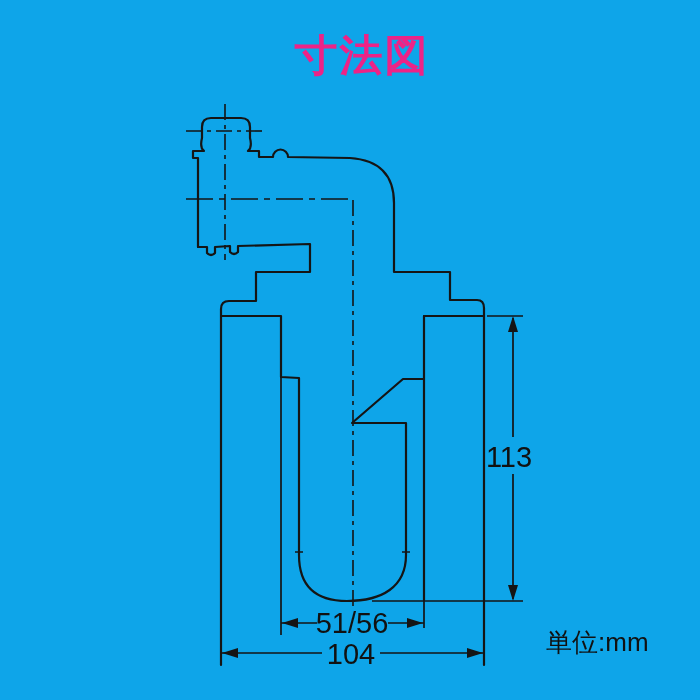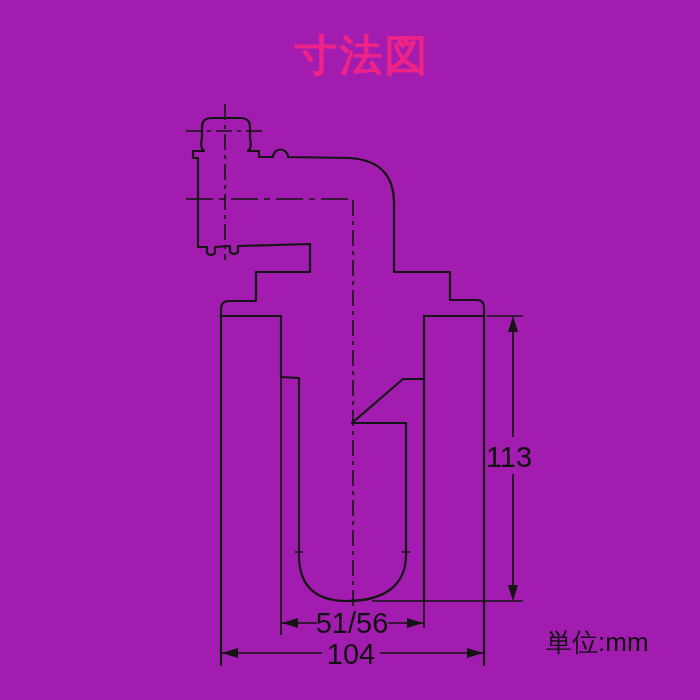--- a/index.html
+++ b/index.html
@@ -8,21 +8,21 @@
     background: #ffffff;
     width: 700px;
     height: 700px;
     overflow: hidden;
     font-family: "Liberation Sans", sans-serif;
   }
   .stage {
     position: relative;
     width: 700px;
     height: 700px;
-    background: #a21caf;
+    background: #0ea5e9;
   }
   svg { display: block; }
   .outline {
     fill: none;
     stroke: #151515;
     stroke-width: 2.2;
     stroke-linejoin: round;
     stroke-linecap: round;
   }
   .thin {

